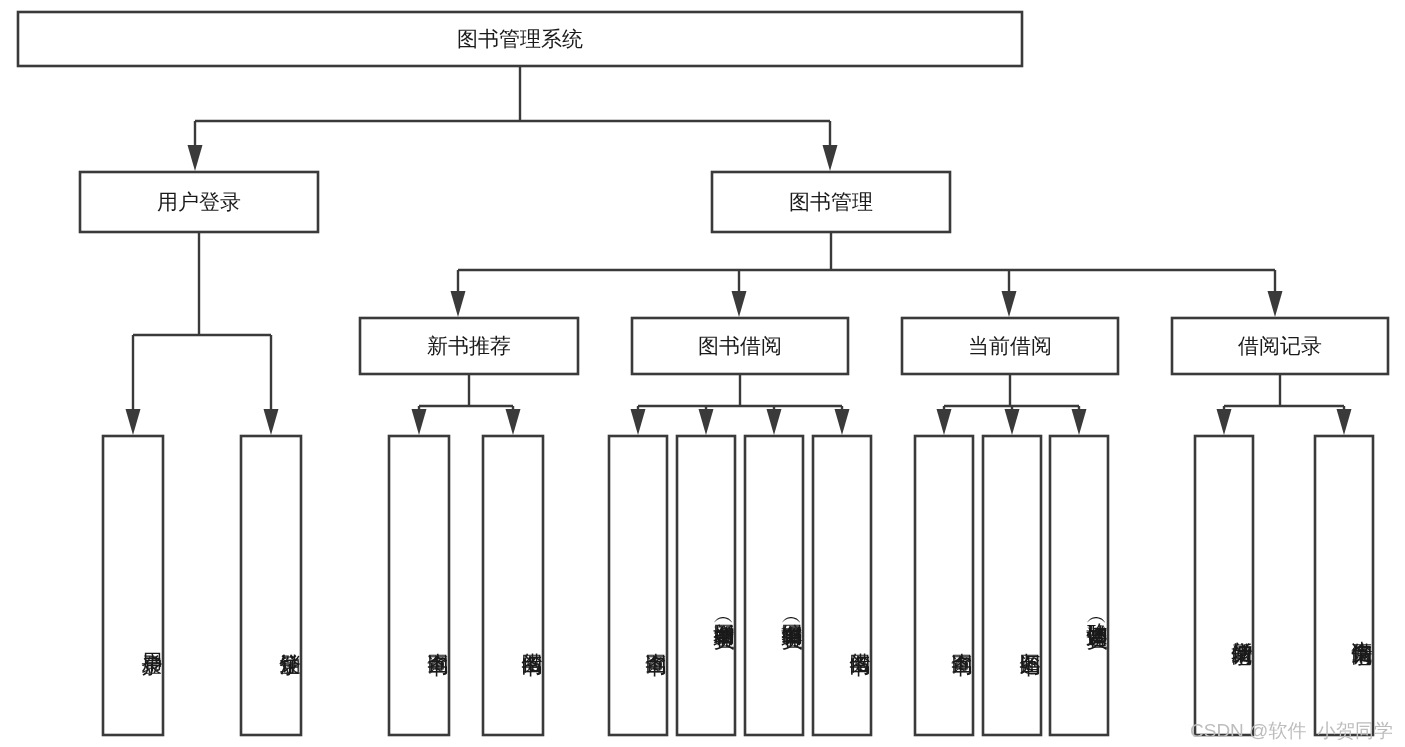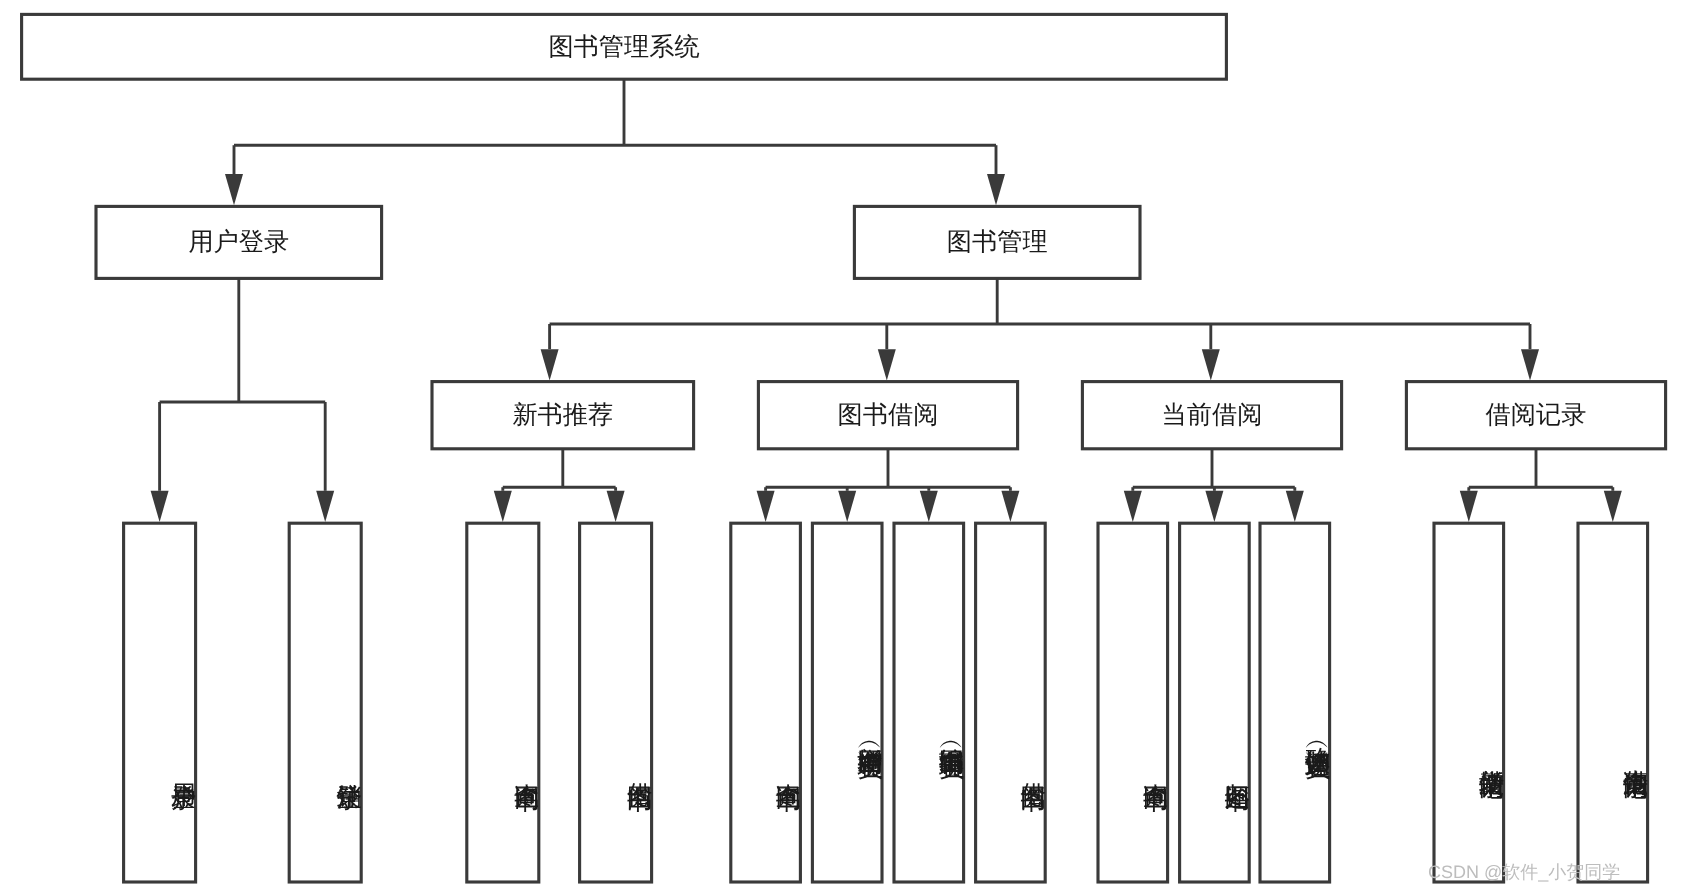--- a/index.html
+++ b/index.html
@@ -57,21 +57,21 @@
     letter-spacing: 1px;
     white-space: nowrap;
     display: flex;
     align-items: flex-start;
     justify-content: center;
     pointer-events: none;
   }
   .watermark {
     position: absolute;
     font-family: "Liberation Sans", "DejaVu Sans", sans-serif;
-    font-size: 15px;
+    font-size: 19px;
     color: #bdbdbd;
     white-space: nowrap;
   }
 </style>
 </head>
 <body>
 
 <div id="diagram-root">
 
   <svg class="diagram-canvas" viewBox="0 0 1405 747">

